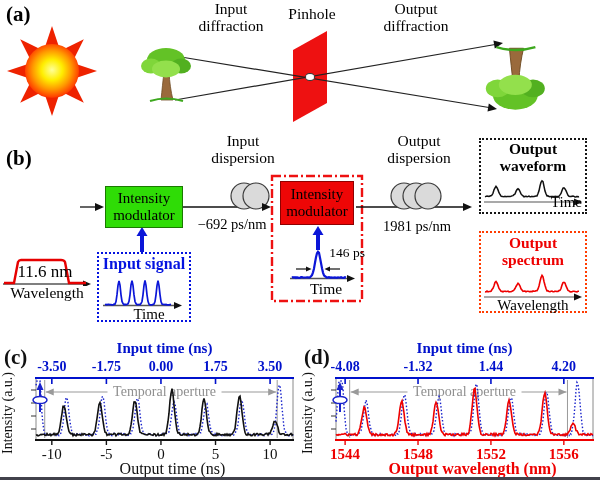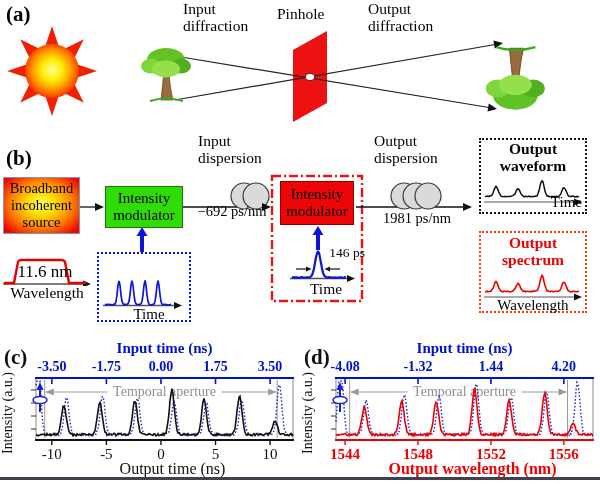--- a/index.html
+++ b/index.html
@@ -2,21 +2,21 @@
 <html><head>
 <meta charset="utf-8">
 <style>
   html,body{margin:0;padding:0;background:#fff}
   .fig{position:relative;width:600px;height:484px;background:#ffffff;overflow:hidden;
        font-family:"Liberation Serif","DejaVu Serif",serif;color:#000}
   .fig div{box-sizing:border-box;position:absolute}
   svg{position:absolute}
   svg text{font-family:"Liberation Serif","DejaVu Serif",serif}
   .plabel{font-weight:bold;font-size:21px;color:#000}
-  .cap{text-align:left;font-size:15.5px;line-height:1.08;white-space:pre-line}
+  .cap{text-align:center;font-size:15.5px;line-height:1.08;white-space:pre-line}
   .val{text-align:center;font-size:14.5px}
   .flexbox{display:flex;align-items:center;justify-content:center;text-align:center;
            white-space:pre-line;line-height:1.18}
   #srcBox{left:3px;top:177px;width:77px;height:57px;font-size:14.5px;
           background:radial-gradient(ellipse at 50% 48%,#ffff66 0%,#ffd900 28%,#ff8800 56%,#ee0600 90%);
           border:1px solid #7d97c0}
   #modBox{left:105px;top:186px;width:78px;height:42px;background:#2fdc06;border:1px solid #1a7a00;font-size:15px;line-height:1.12}
   #tempModBox{left:280px;top:181px;width:74px;height:44px;background:#ee0606;border:1px solid #8f0000;font-size:15px;line-height:1.12}
   #wfBox{left:479px;top:138px;width:108px;height:76px;border:2px dotted #151515}
   #spBox{left:479px;top:231px;width:108px;height:82px;border:2px dotted #ff3c00}
@@ -92,32 +92,29 @@
       <circle cx="428" cy="61" r="13" fill="#dadada" stroke="#3a3a3a" stroke-width="1.2"></circle>
       <polygon points="472,72 463,76 463,68" fill="#111"></polygon>
       <line x1="142" y1="117" x2="142" y2="97" stroke="#0b16d8" stroke-width="4"></line>
       <polygon points="142,92 147.5,101 136.5,101" fill="#0b16d8"></polygon>
       <line x1="318" y1="115" x2="318" y2="95" stroke="#0b16d8" stroke-width="4"></line>
       <polygon points="318,91 323.5,100 312.5,100" fill="#0b16d8"></polygon>
     </svg>
 
   <div class="plabel" style="left:6px;top:146px">(b)</div>
 
-  <div id="srcBox" class="flexbox">Broadband
-incoherent
-source</div>
   <div id="modBox" class="flexbox">Intensity
 modulator</div>
 
   <div class="cap" style="left:198px;top:133px;width:90px">Input
 dispersion</div>
-  <div class="val" style="left:194px;top:203px;width:76px">−692 ps/nm</div>
+  <div class="val" style="left:194px;top:216px;width:76px">−692 ps/nm</div>
   <div class="cap" style="left:374px;top:133px;width:90px">Output
 dispersion</div>
-  <div class="val" style="left:378px;top:210px;width:78px">1981 ps/nm</div>
+  <div class="val" style="left:378px;top:218px;width:78px">1981 ps/nm</div>
 
   <div id="tempModBox" class="flexbox">Intensity
 modulator</div>
 
   <div id="wfBox">
     <div class="boxTitle" style="top:1px;color:#000">Output
 waveform</div>
     <svg id="icoWaveform" width="100" height="34" style="left:2px;top:36px">
         <path d="M2 20.7L3 20.4L4 20.1L5 20.2L6 20.5L7 20.0L8 19.8L9 19.0L10 17.3L11 13.9L12 11.9L13 10.3L14 11.6L15 13.9L16 16.7L17 18.5L18 20.2L19 20.4L20 20.6L21 20.7L22 20.4L23 20.7L24 20.6L25 20.5L26 20.6L27 20.4L28 20.2L29 19.9L30 19.6L31 18.7L32 18.0L33 15.4L34 13.6L35 12.8L36 13.6L37 15.5L38 17.9L39 19.0L40 19.8L41 20.8L42 20.5L43 20.2L44 20.7L45 20.5L46 20.1L47 20.8L48 20.7L49 20.3L50 20.8L51 20.4L52 20.2L53 20.0L54 20.0L55 17.6L56 14.8L57 10.0L58 6.4L59 4.8L60 5.7L61 10.4L62 15.1L63 17.8L64 19.9L65 19.8L66 20.5L67 20.7L68 20.5L69 20.5L70 20.4L71 20.8L72 20.2L73 20.5L74 20.6L75 20.5L76 20.2L77 18.9L78 17.4L79 14.5L80 12.2L81 11.8L82 12.9L83 14.7L84 17.0L85 19.2L86 20.2L87 20.4L88 20.5L89 20.2L90 20.0L91 20.4L92 20.9L93 20.9L94 20.4L95 20.9L96 20.5" fill="none" stroke="#111" stroke-width="1.5"></path>
         <line x1="1" y1="26" x2="92" y2="26" stroke="#555" stroke-width="1.2"></line>
@@ -131,20 +128,21 @@
 spectrum</div>
     <svg id="icoSpectrum" width="100" height="30" style="left:2px;top:38px">
         <path d="M2 20.7L3 20.9L4 20.0L5 20.9L6 20.5L7 20.5L8 20.2L9 18.5L10 17.4L11 14.8L12 11.5L13 10.5L14 12.0L15 14.4L16 17.4L17 18.7L18 20.3L19 20.4L20 20.8L21 20.3L22 20.2L23 20.4L24 20.5L25 20.1L26 20.9L27 20.7L28 20.6L29 20.3L30 19.8L31 19.0L32 17.5L33 15.5L34 13.8L35 12.2L36 13.3L37 15.0L38 17.8L39 19.1L40 20.4L41 20.0L42 20.1L43 20.9L44 20.3L45 20.2L46 20.5L47 20.8L48 20.3L49 20.8L50 20.0L51 20.3L52 20.1L53 19.8L54 19.7L55 17.9L56 15.0L57 10.5L58 6.6L59 4.4L60 5.9L61 10.5L62 14.2L63 17.5L64 19.9L65 19.9L66 20.5L67 20.7L68 20.2L69 20.1L70 20.8L71 20.8L72 20.1L73 20.5L74 20.4L75 20.5L76 19.6L77 19.4L78 17.5L79 14.1L80 11.7L81 11.3L82 12.0L83 14.9L84 17.1L85 19.4L86 19.9L87 20.7L88 20.9L89 20.7L90 20.3L91 20.3L92 20.5L93 20.7L94 20.9L95 20.2L96 20.2" fill="none" stroke="#ee0000" stroke-width="1.6"></path>
         <line x1="1" y1="26" x2="92" y2="26" stroke="#555" stroke-width="1.2"></line>
         <polygon points="99,26 91,29.5 91,22.5" fill="#111"></polygon>
       </svg>
     <div class="axisLab" style="left:0;right:0;top:64px">Wavelength</div>
   </div>
 
   <div id="isBox">
+    <div class="boxTitle" style="top:1px;color:#0413e0;font-size:16px">Input signal</div>
     <svg id="icoInputSignal" width="86" height="32" style="left:2px;top:24px">
         <line x1="2" y1="27.5" x2="74" y2="27.5" stroke="#555" stroke-width="1.4"></line>
         <polygon points="81,27.5 73,31 73,24" fill="#111"></polygon>
         <path d="M4 26.8L5 26.4L6 26.8L7 26.3L8 26.4L9 26.7L10 26.6L11 26.8L12 26.9L13 26.2L14 26.2L15 23.6L16 16.7L17 7.3L18 2.9L19 7.1L20 16.8L21 23.4L22 25.6L23 26.8L24 26.2L25 26.7L26 26.3L27 25.8L28 23.3L29 16.8L30 7.0L31 2.6L32 7.4L33 16.9L34 23.5L35 25.7L36 26.7L37 26.7L38 26.3L39 26.7L40 25.6L41 23.5L42 16.8L43 7.5L44 2.3L45 7.4L46 16.8L47 23.3L48 26.2L49 26.8L50 26.9L51 26.9L52 26.3L53 26.1L54 23.6L55 16.8L56 7.6L57 2.7L58 7.7L59 16.6L60 23.5L61 26.1L62 26.5L63 26.4L64 26.7L65 26.5L66 26.9L67 26.8L68 26.9L69 26.6L70 26.3" fill="none" stroke="#0b16d8" stroke-width="1.7"></path>
       </svg>
     <div class="axisLab" style="left:22px;top:52px;width:56px">Time</div>
   </div>
 
   <svg id="icoSrcSpectrum" width="90" height="34" style="left:2px;top:252px">
       <line x1="1" y1="32" x2="82" y2="32" stroke="#555" stroke-width="1.4"></line>

